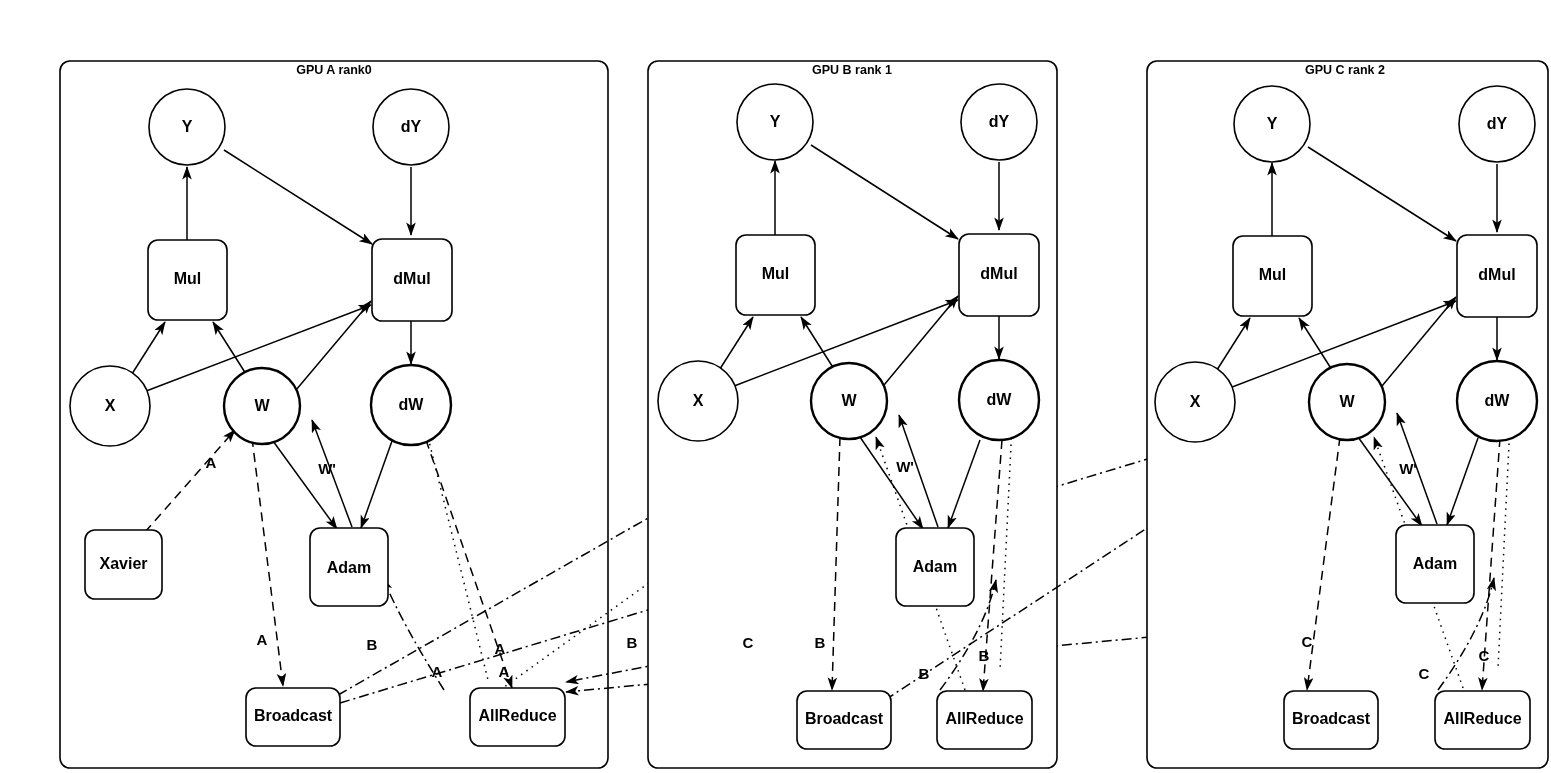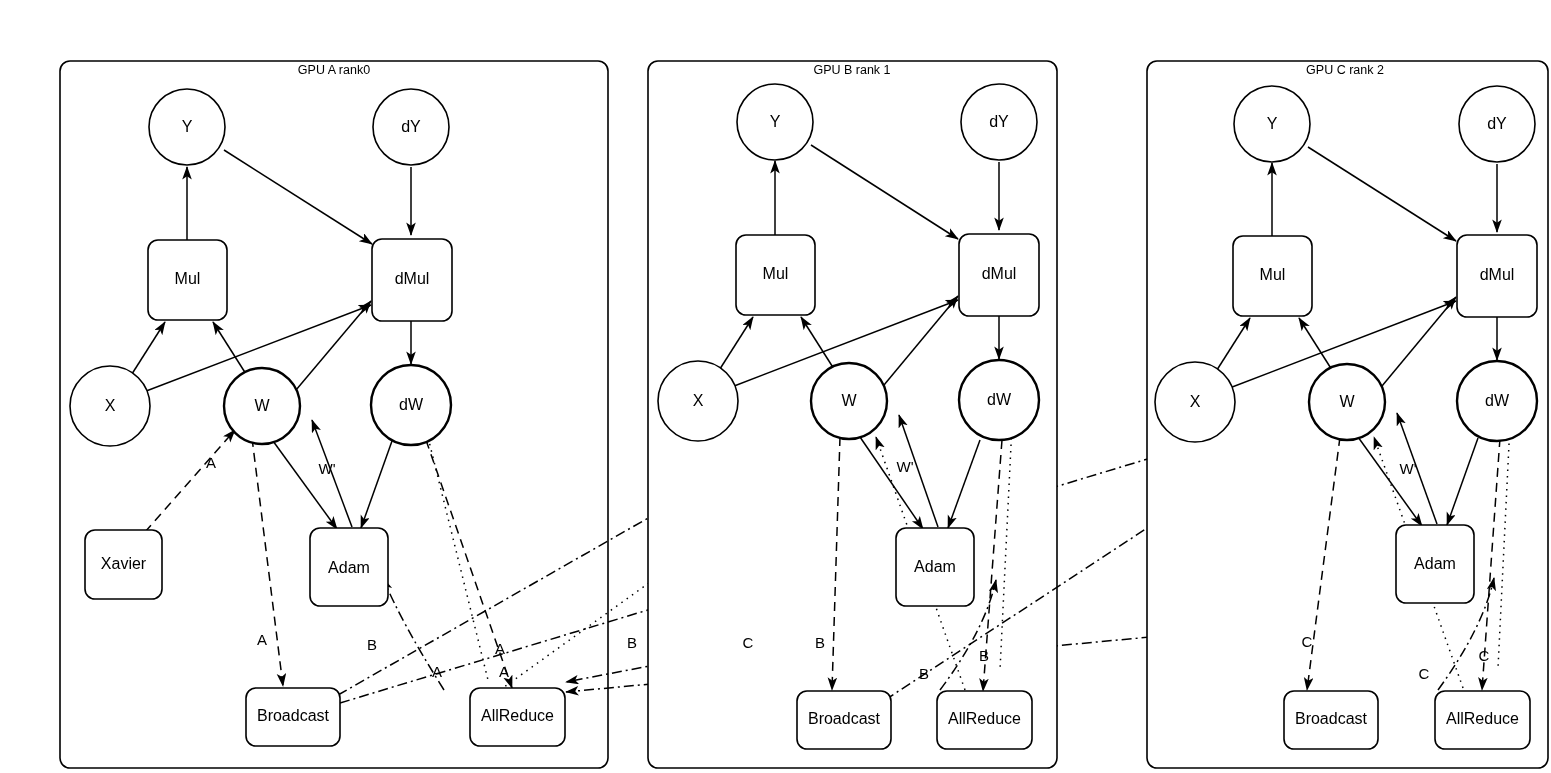--- a/index.html
+++ b/index.html
@@ -1,18 +1,18 @@
 <!DOCTYPE html>
 <html><head>
 <meta charset="utf-8">
 <style>
   html,body{margin:0;padding:0;background:#ffffff;}
   body{width:1551px;height:773px;overflow:hidden;
        font-family:"Liberation Sans","DejaVu Sans",sans-serif;}
-  #stage{position:relative;width:1388px;height:773px;}
+  #stage{position:relative;width:1388px;height:773px;font-weight:bold;}
   svg#canvas{position:absolute;left:0;top:0;width:1551px;height:773px;display:block;}
   .panel-rect{fill:#ffffff;stroke:#000000;stroke-width:1.6;}
   .node-circle{fill:#ffffff;stroke:#000000;stroke-width:1.6;}
   .node-circle.thick{stroke-width:2.4;}
   .node-box{fill:#ffffff;stroke:#000000;stroke-width:1.6;}
   .edge{fill:none;stroke:#000000;stroke-width:1.5;}
   .edge.dashdot{stroke-dasharray:10 4 2 4;}
   .edge.dotted{stroke-dasharray:1.5 5;}
   .edge.dashed{stroke-dasharray:9 6;}
   .lbl{font-size:15px;fill:#000000;text-anchor:middle;dominant-baseline:middle;}

